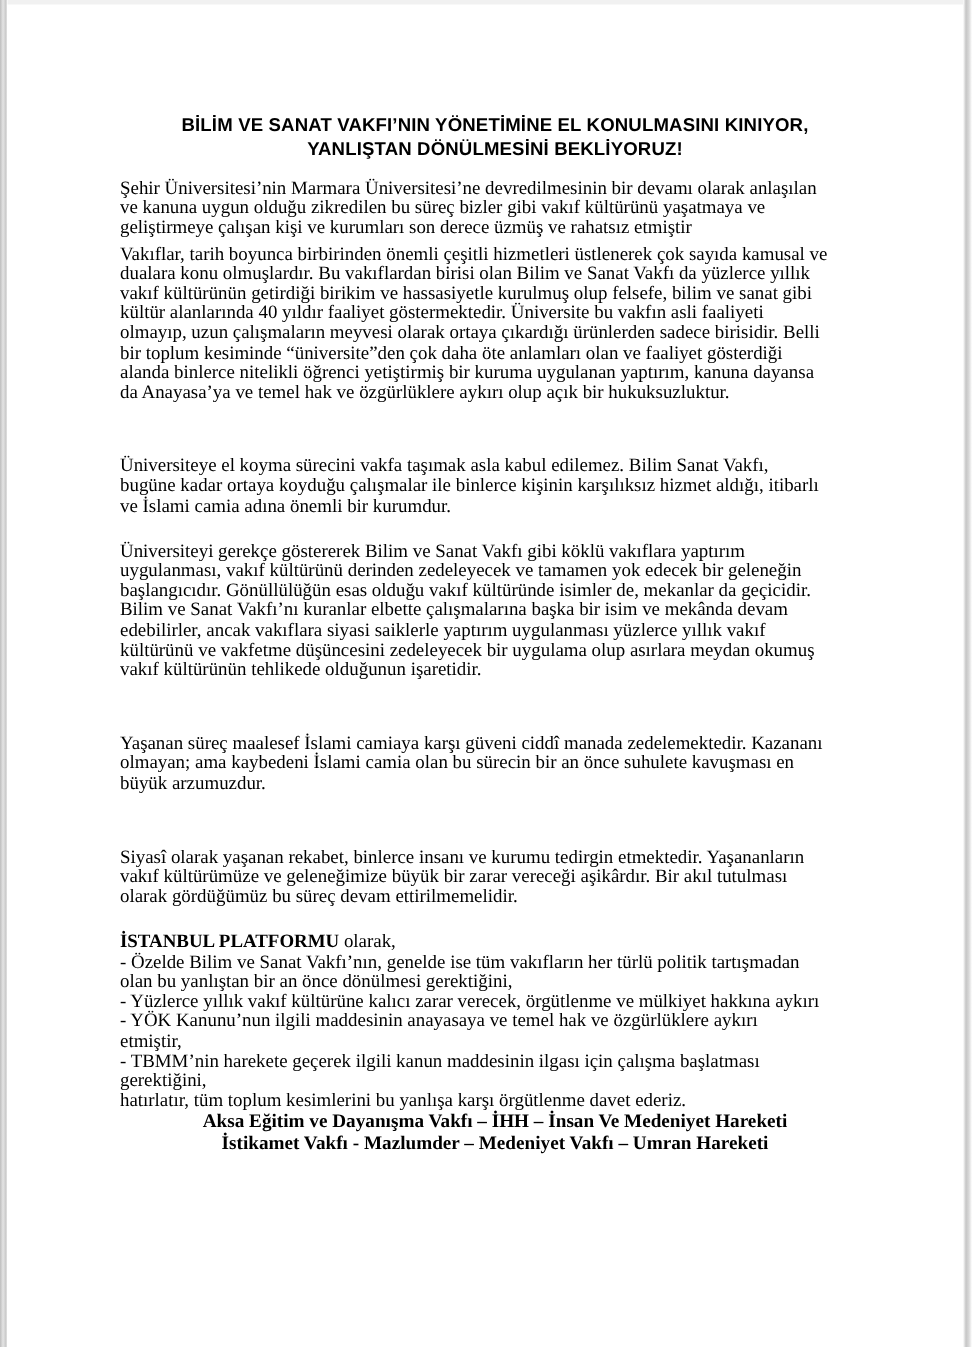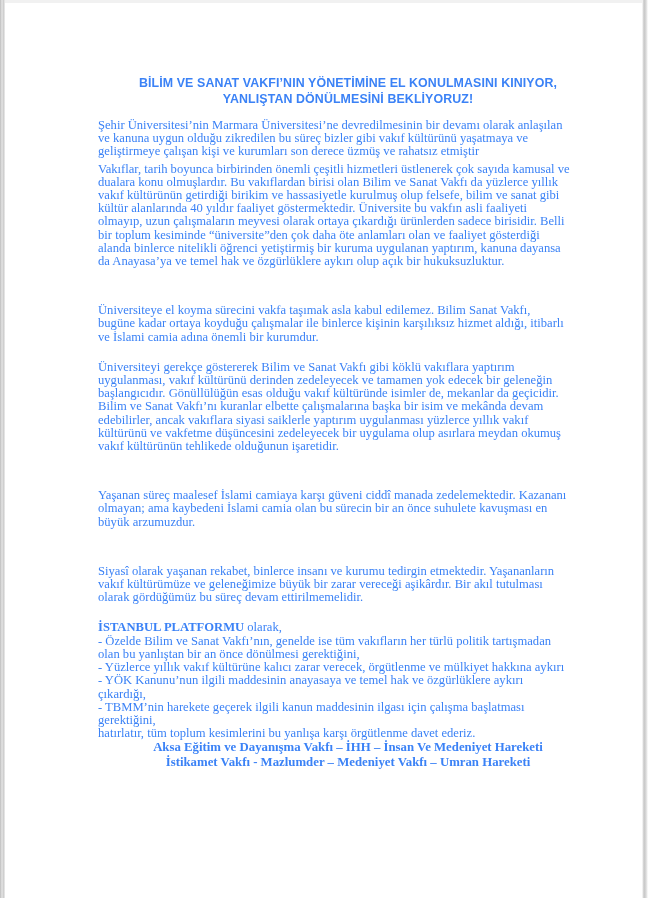--- a/index.html
+++ b/index.html
@@ -26,24 +26,24 @@
       background: linear-gradient(to right, #ffffff 0, #c6c6c6 2px, #d9d9d9 4px, #ffffff 6px);
     }
     .edge-top {
       position: absolute;
       left: 0; top: 0;
       width: 648px; height: 3px;
       background: #f1f1f1;
     }
     .page {
       position: absolute;
-      left: 98px;
+      left: 80px;
       top: 76px;
       width: 500px;
-      color: #3b82f6;
+      color: #000000;
       font-family: "Liberation Serif", serif;
       font-size: 12.6px;
       line-height: 13.2px;
     }
     .title {
       font-family: "Liberation Sans", sans-serif;
       font-weight: bold;
       font-size: 12.4px;
       line-height: 15.5px;
       text-align: center;
@@ -124,21 +124,21 @@
     <span class="line">vakıf kültürümüze ve geleneğimize büyük bir zarar vereceği aşikârdır. Bir akıl tutulması</span>
     <span class="line">olarak gördüğümüz bu süreç devam ettirilmemelidir.</span>
   </p>
 
   <p class="platform">
     <span class="line platform-head"><b>İSTANBUL PLATFORMU</b><span> olarak,</span></span>
     <span class="line">- Özelde Bilim ve Sanat Vakfı’nın, genelde ise tüm vakıfların her türlü politik tartışmadan</span>
     <span class="line">olan bu yanlıştan bir an önce dönülmesi gerektiğini,</span>
     <span class="line">- Yüzlerce yıllık vakıf kültürüne kalıcı zarar verecek, örgütlenme ve mülkiyet hakkına aykırı</span>
     <span class="line">- YÖK Kanunu’nun ilgili maddesinin anayasaya ve temel hak ve özgürlüklere aykırı</span>
-    <span class="line">çıkardığı,</span>
+    <span class="line">etmiştir,</span>
     <span class="line">- TBMM’nin harekete geçerek ilgili kanun maddesinin ilgası için çalışma başlatması</span>
     <span class="line">gerektiğini,</span>
     <span class="line">hatırlatır, tüm toplum kesimlerini bu yanlışa karşı örgütlenme davet ederiz.</span>
   </p>
 
   <div class="signatories">
     <div>Aksa Eğitim ve Dayanışma Vakfı  –  İHH  –  İnsan Ve Medeniyet Hareketi</div>
     <div>İstikamet Vakfı  -  Mazlumder – Medeniyet Vakfı  –  Umran Hareketi</div>
   </div>
 

